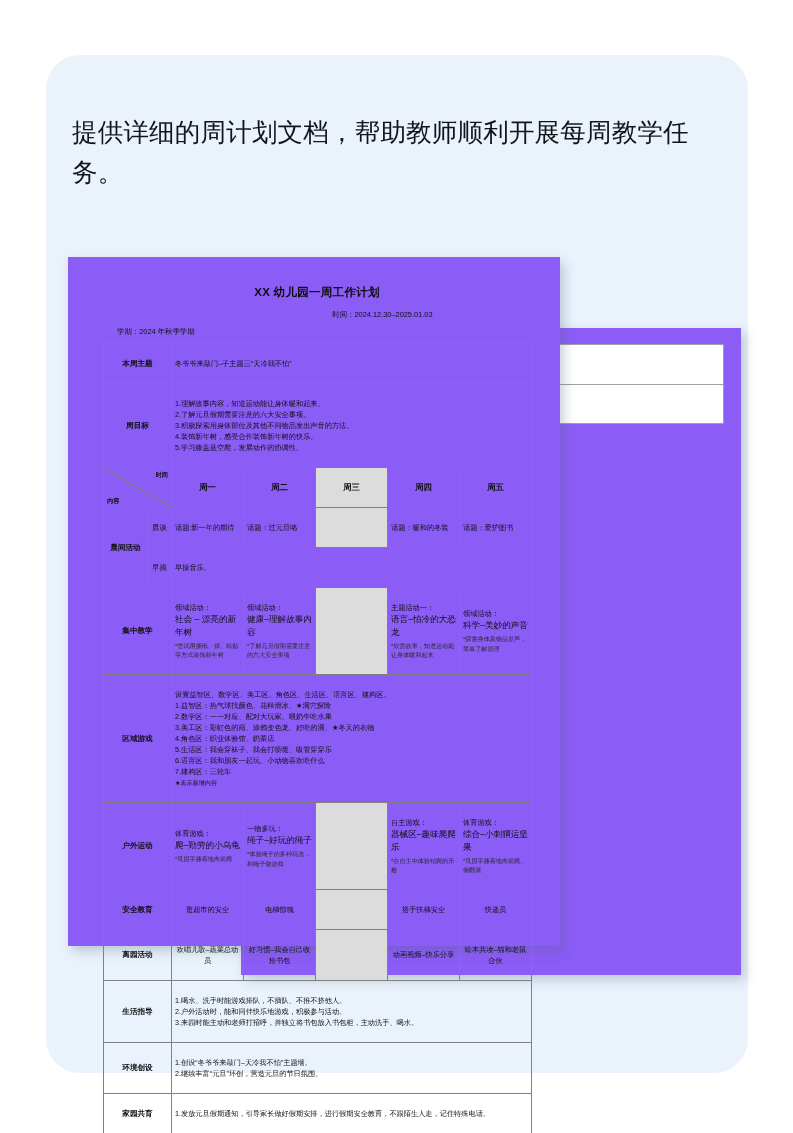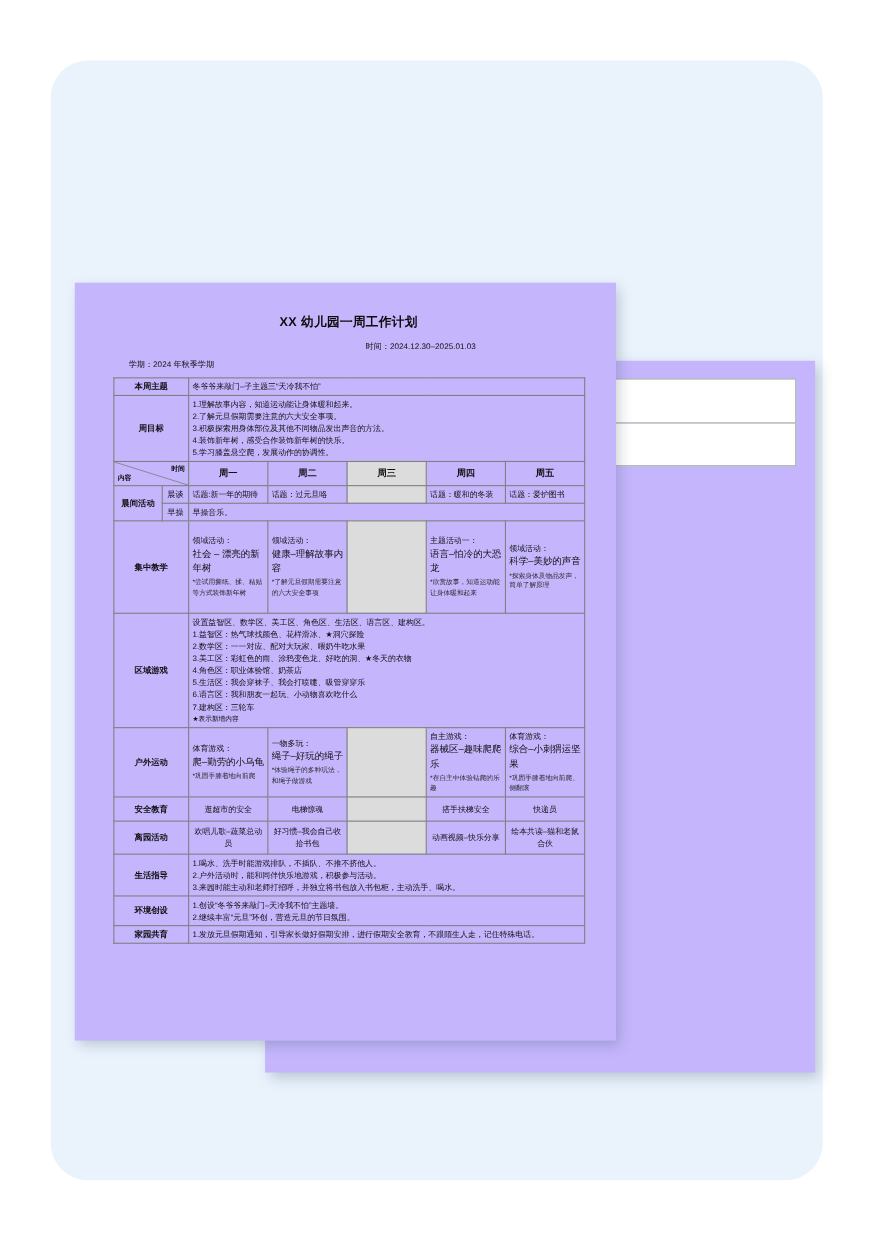--- a/index.html
+++ b/index.html
@@ -29,21 +29,21 @@
     line-height: 40px;
     color: #111418;
     letter-spacing: .2px;
     font-weight: 500;
     white-space: pre-wrap;
   }
 
   
   .page {
     position: absolute;
-    background: #c4b5fd;
+    background: #8b5cf6;
     box-shadow: 4px 5px 11px rgba(80,100,120,0.30);
   }
   .page-back {
     left: 241px; top: 328px;
     width: 500px; height: 647px;
     z-index: 1;
   }
   .page-front {
     left: 68px; top: 257px;
     width: 492px; height: 689px;
@@ -96,21 +96,21 @@
 
   table.plan {
     width: 100%;
     border-collapse: collapse;
     table-layout: fixed;
     font-size: 7.2px;
     color: #101010;
   }
   table.plan td {
     border: 1px solid #808080;
-    padding: 2px 3px;
+    padding: 14px 3px;
     vertical-align: middle;
     line-height: 11px;
   }
   .lbl {
     text-align: center;
     font-weight: bold;
     font-size: 7.6px;
     width: 44px;
   }
   .lbl2 {
@@ -145,20 +145,21 @@
   }
   .dayhead { text-align: center; font-weight: bold; font-size: 8.4px; }
 </style>
 </head>
 <body>
 
 <div id="root">
 
   <div class="panel"></div>
 
+  <div class="headline">提供详细的周计划文档，帮助教师顺利开展每周教学任务。</div>
 
   <div class="page page-back">
     <div class="back-frag">
       <div class="bf-row"><span class="bf-text">冬天的寒冷。</span></div>
       <div class="bf-row"><span class="bf-text"></span></div>
     </div>
   </div>
 
   <div class="page page-front">
     <div class="doc-inner">

